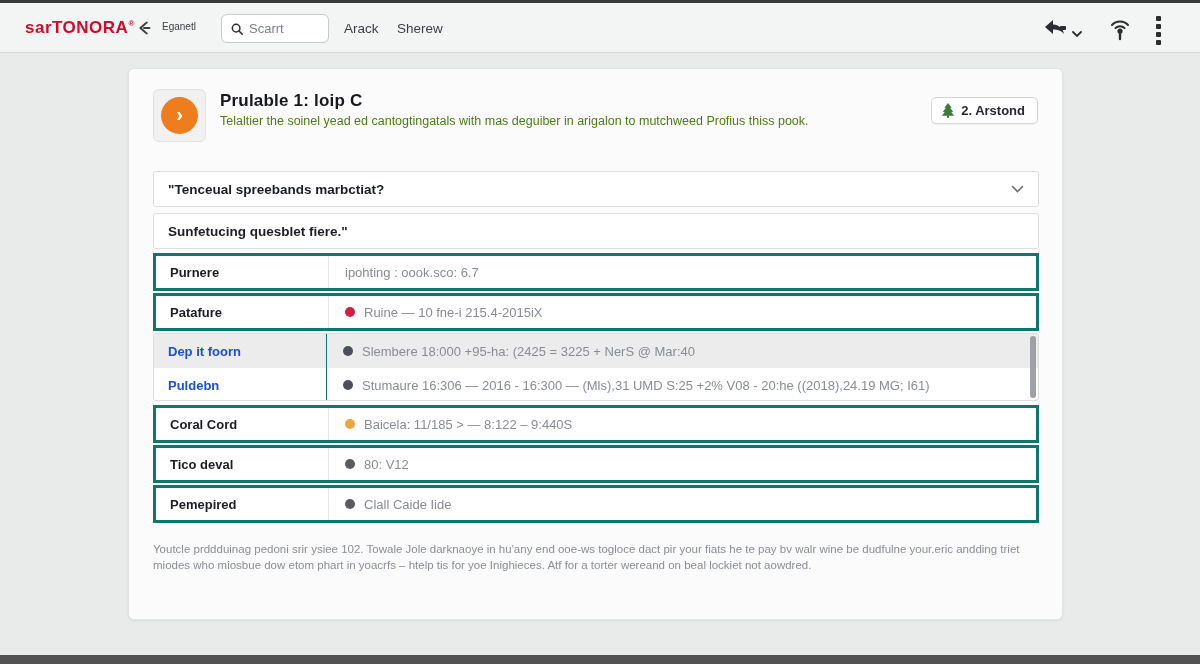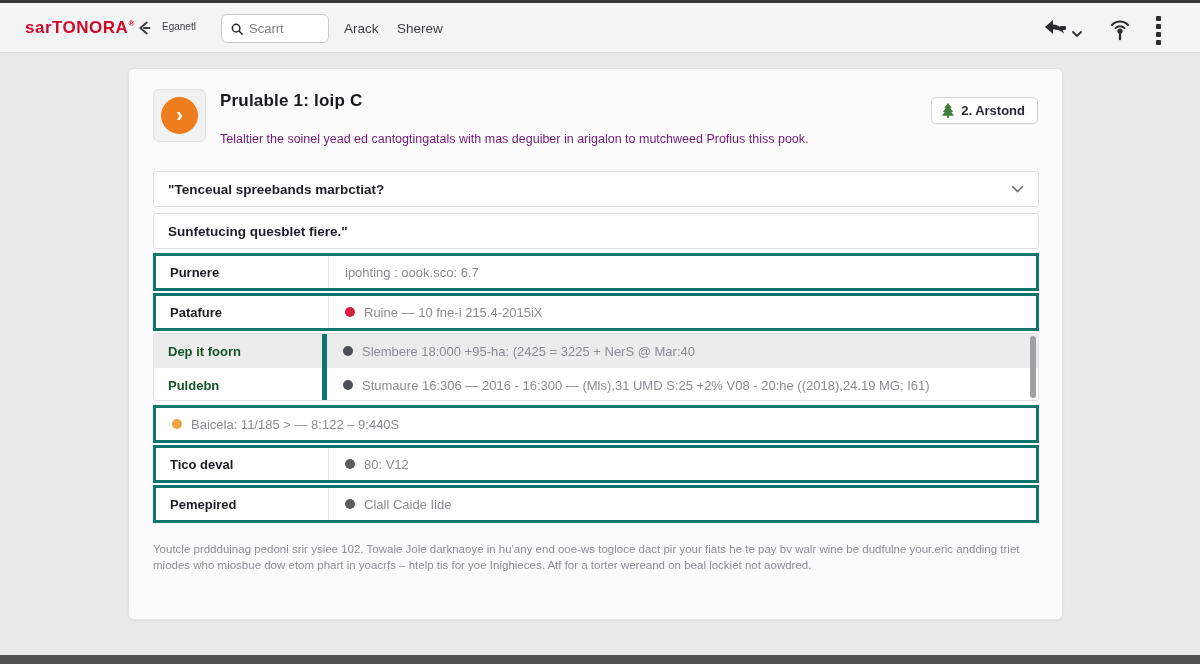--- a/index.html
+++ b/index.html
@@ -29,38 +29,38 @@
   .ic-kebab { left:1156px; top:13px; display:flex; flex-direction:column; gap:3px; }
   .ic-kebab span { width:5px; height:5px; background:#2c2d30; border-radius:1px; }
 
   
   .card { position:absolute; left:128px; top:68px; width:935px; height:552px; background:#fbfbfc; border:1px solid #e2e3e5; border-radius:6px; box-shadow:0 1px 3px rgba(0,0,0,.06); }
   .card-head { position:absolute; left:24px; top:20px; right:24px; height:58px; display:flex; align-items:flex-start; }
   .avatar { width:53px; height:53px; background:#f1f1f2; border:1px solid #e0e1e3; border-radius:6px; display:flex; align-items:center; justify-content:center; }
   .avatar .circle { width:37px; height:37px; border-radius:50%; background:#ee7d1e; color:#fff; display:flex; align-items:center; justify-content:center; font-size:20px; font-weight:bold; padding-bottom:2px; }
   .titles { margin-left:14px; padding-top:2px; }
   .titles h1 { font-size:17px; color:#17181c; font-weight:bold; letter-spacing:.2px; }
-  .titles p { margin-top:21px; font-size:12.5px; color:#701a75; }
+  .titles p { margin-top:3px; font-size:12.5px; color:#4d7c0f; }
   .head-btn { margin-left:auto; margin-top:8px; display:flex; align-items:center; gap:6px; background:#fff; border:1px solid #d4d5d7; border-radius:5px; padding:5px 12px 5px 9px; font-size:13px; font-weight:bold; color:#26282e; cursor:pointer; box-shadow:0 1px 1px rgba(0,0,0,.04); font-family:"Liberation Sans", sans-serif; }
 
   .qbox { position:absolute; left:24px; right:23px; height:36px; background:#fff; border:1px solid #dddee0; border-radius:3px; display:flex; align-items:center; padding:0 14px; cursor:pointer; }
   .qbox .qtext { font-size:13.5px; font-weight:bold; color:#1c1e24; }
   .qbox .chev { margin-left:auto; color:#6e7176; }
   .q1 { top:102px; }
   .q2 { top:144px; }
 
   .row { position:absolute; left:24px; right:23px; height:38px; background:#fff; border:3px solid #0f766e; border-radius:0; display:flex; align-items:stretch; }
   .row .lbl { width:173px; flex:0 0 173px; border-right:1px solid #e4e5e7; display:flex; align-items:center; padding:0 14px; font-size:13px; font-weight:bold; color:#1b1d22; }
   .row .val { flex:1; display:flex; align-items:center; padding:0 16px; font-size:13px; color:#898c92; gap:9px; }
   .dot { width:10px; height:10px; border-radius:50%; flex:0 0 auto; }
 
   .rowgroup { position:absolute; left:24px; right:23px; top:264px; height:68px; background:#fff; border:1px solid #dddee0; border-radius:3px; overflow:hidden; }
   .rowgroup .grow { height:34px; display:flex; align-items:stretch; }
   .rowgroup .grow.hl { background:#ececed; }
-  .rowgroup .grow .lbl { width:173px; flex:0 0 173px; border-right:5px solid #0f766e; display:flex; align-items:center; padding:0 14px; font-size:13px; font-weight:bold; color:#14532d;text-align:center; }
+  .rowgroup .grow .lbl { width:173px; flex:0 0 173px; border-right:1px solid #0f766e; display:flex; align-items:center; padding:0 14px; font-size:13px; font-weight:bold; color:#1d4ed8;text-align:center; }
   .rowgroup .grow .val { flex:1; display:flex; align-items:center; padding:0 16px; font-size:13px; color:#898c92; gap:9px; white-space:nowrap; overflow:hidden; }
   .vscroll { position:absolute; right:2px; top:2px; width:6px; height:62px; background:#9fa1a4; border-radius:3px; cursor:grab; }
 
   .r-purnere { top:184px; }
   .r-patafure { top:224px; }
   .r-coral { top:336px; }
   .r-tico { top:376px; }
   .r-pemepired { top:416px; }
 
   .footnote { position:absolute; left:24px; right:30px; top:472px; font-size:11.5px; line-height:16px; color:#8b8e94; }
@@ -179,20 +179,21 @@
           <div class="lbl">Puldebn</div>
           <div class="val">
               <span class="dot" style="background: rgb(77, 79, 86);"></span>
               <span>Stumaure 16:306 — 2016 - 16:300 — (Mls),31 UMD S:25 +2% V08 - 20:he ((2018),24.19 MG; I61)</span>
             </div>
         </div>
         <div class="vscroll"></div>
       </div>
 
       <div class="row r-coral">
+        <div class="lbl">Coral Cord</div>
         <div class="val">
             <span class="dot" style="background: rgb(240, 164, 62);"></span>
             <span>Baicela: 11/185 &gt; — 8:122 – 9:440S</span>
           </div>
       </div>
 
       <div class="row r-tico">
         <div class="lbl">Tico deval</div>
         <div class="val">
             <span class="dot" style="background: rgb(90, 92, 98);"></span>

